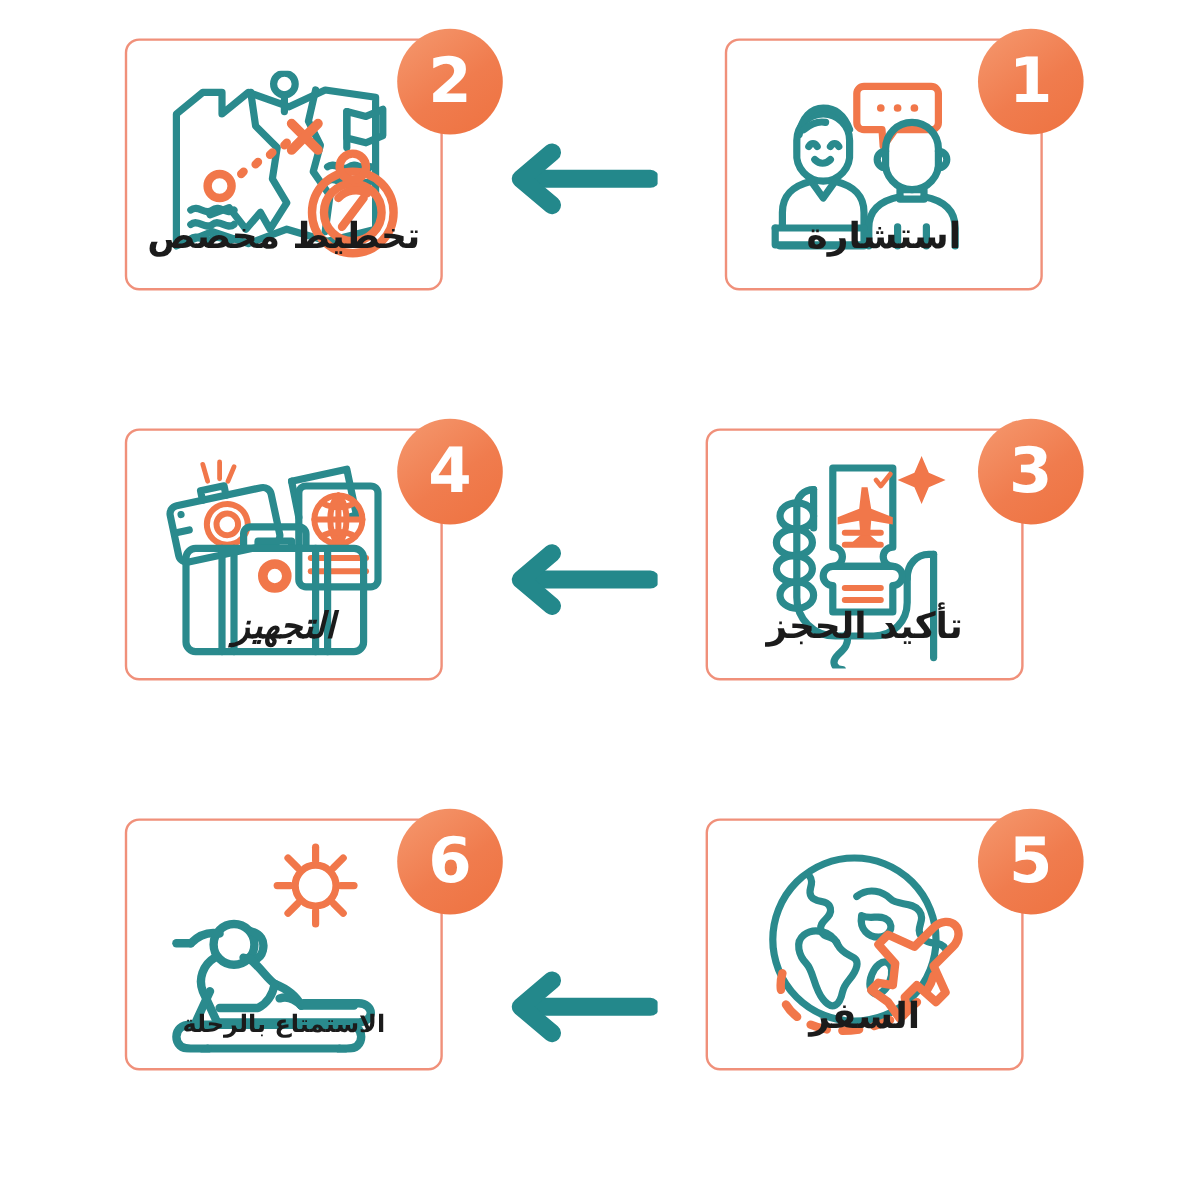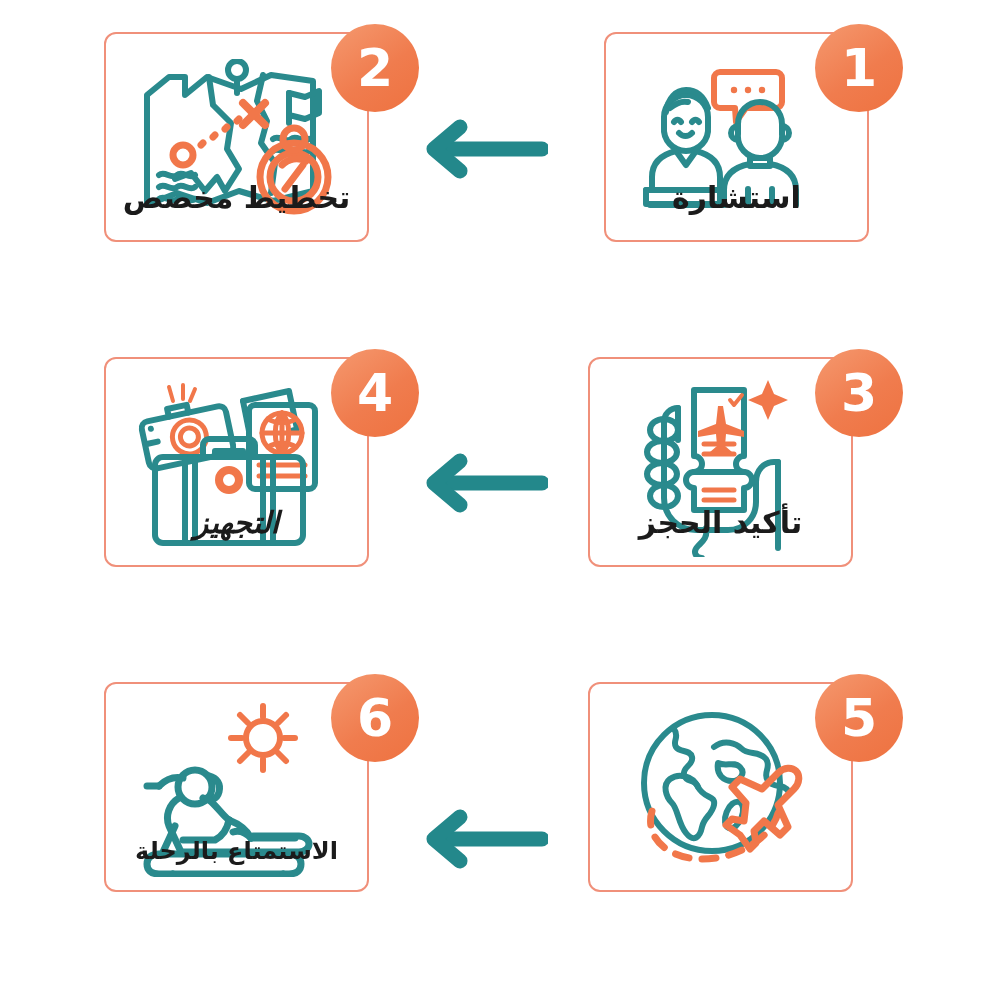--- a/index.html
+++ b/index.html
@@ -37,21 +37,21 @@
     left: 6px; right: 6px; bottom: 26px;
     text-align: center;
     direction: rtl;
     font-size: 30px;
     font-weight: 700;
     color: #1b1b1b;
     letter-spacing: 0px;
     line-height: 1.1;
     white-space: nowrap;
   }
-  .card-label.small { font-size: 24px; }
+  .card-label.small { font-size: 20px; }
 
   
   .badge {
     position: absolute;
     width: 88px; height: 88px;
     border-radius: 50%;
     background: linear-gradient(145deg, #F5996F 0%, #F07C4E 55%, #EE7240 100%);
     display: flex;
     align-items: center;
     justify-content: center;
@@ -296,20 +296,21 @@
 
         <g stroke="#F1774A" stroke-width="7" stroke-dasharray="14 13">
           <path d="M24 104 c-8 28 18 48 50 48 c36 0 70 -22 76 -46"></path>
         </g>
 
         <g stroke="#F1774A" stroke-width="7">
           <path d="M118 96 l-14 -16 l8 -8 l22 10 l16 -16 c6 -6 14 -6 18 -2 c4 4 4 12 -2 18 l-16 16 l10 22 l-8 8 l-16 -14 l-10 10 l2 12 l-6 6 l-10 -14 l-14 -10 l6 -6 l12 2 z"></path>
         </g>
       </svg>
     </div>
+    <div class="card-label">السفر</div>
   </div>
   <div class="badge" style="left:815px; top:674px;">
     <span>5</span>
   </div>
 
   <div class="card" style="left:104px; top:682px;">
     <div class="card-icon">
       <svg width="200" height="175" viewBox="0 0 200 175" fill="none" stroke="#2A8A8D" stroke-width="7" stroke-linecap="round" stroke-linejoin="round">
 
         <g stroke="#F1774A" stroke-width="6">

